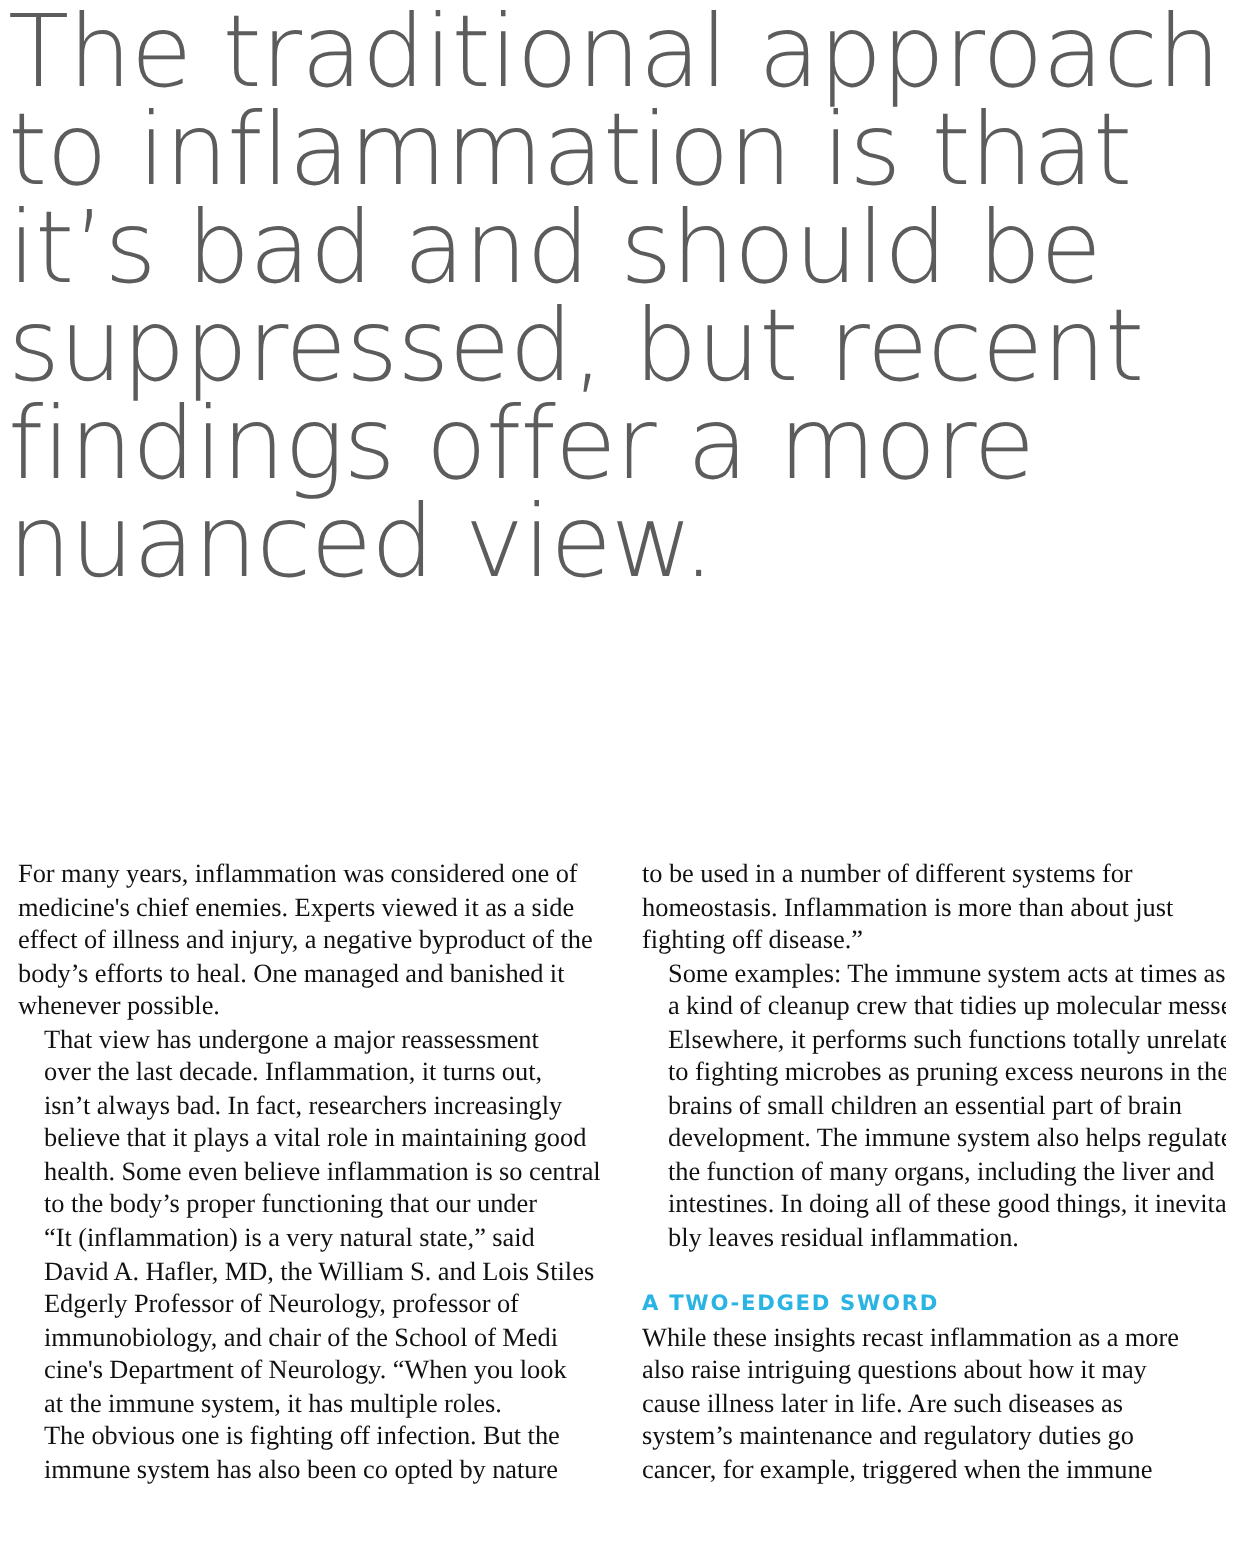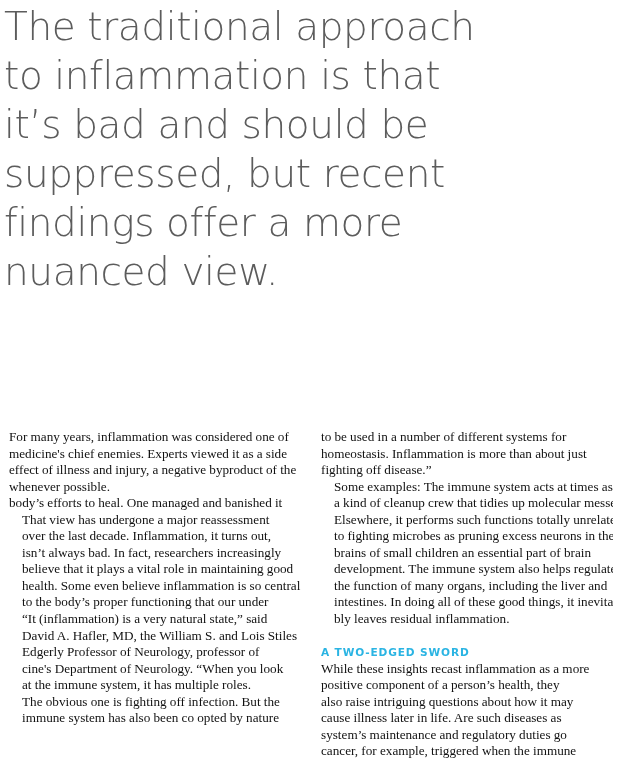--- a/index.html
+++ b/index.html
@@ -23,21 +23,21 @@
   }
 
   
   #headline {
     position: absolute;
     left: 4px;
     top: 2px;
     width: 560px;
     font-family: "DejaVu Sans", "Liberation Sans", sans-serif;
     font-weight: 300;
-    font-size: 39px;
+    font-size: 50px;
     line-height: 49px;
     letter-spacing: -0.4px;
     color: #5c5c5c;
     white-space: nowrap;
   }
   #headline .hl-line {
     display: block;
     height: 49px;
   }
 
@@ -107,37 +107,38 @@
   </div>
 
   <div id="body-area">
 
     <div class="column" id="col-left">
 
       <p class="para">
         <span class="ln">For many years, inflammation was considered one of</span>
         <span class="ln">medicine's chief enemies. Experts viewed it as a side</span>
         <span class="ln">effect of illness and injury, a negative byproduct of the</span>
+        <span class="ln">body’s efforts to heal. One managed and banished it</span>
         <span class="ln">whenever possible.</span>
-        <span class="ln">body’s efforts to heal. One managed and banished it</span>
       </p>
 
       <p class="para indent">
         <span class="ln">That view has undergone a major reassessment</span>
         <span class="ln">over the last decade. Inflammation, it turns out,</span>
         <span class="ln">isn’t always bad. In fact, researchers increasingly</span>
         <span class="ln">believe that it plays a vital role in maintaining good</span>
         <span class="ln">health. Some even believe inflammation is so central</span>
         <span class="ln">to the body’s proper functioning that our under</span>
       </p>
 
       <p class="para indent">
         <span class="ln">“It (inflammation) is a very natural state,” said</span>
         <span class="ln">David A. Hafler, MD, the William S. and Lois Stiles</span>
         <span class="ln">Edgerly Professor of Neurology, professor of</span>
+        <span class="ln">immunobiology, and chair of the School of Medi</span>
         <span class="ln">cine's Department of Neurology. “When you look</span>
         <span class="ln">at the immune system, it has multiple roles.</span>
         <span class="ln">The obvious one is fighting off infection. But the</span>
         <span class="ln">immune system has also been co  opted by nature</span>
       </p>
 
     </div>
 
     <div class="column" id="col-right">
 
@@ -158,21 +159,20 @@
         <span class="ln">intestines. In doing all of these good things, it inevita</span>
         <span class="ln">bly leaves residual inflammation.</span>
       </p>
 
       <span class="spacer-line"></span>
 
       <p class="subhead">A TWO-EDGED SWORD</p>
 
       <p class="para">
         <span class="ln">While these insights recast inflammation as a more</span>
-        <span class="ln">positive component of a person’s health, they</span>
         <span class="ln">also raise intriguing questions about how it may</span>
         <span class="ln">cause illness later in life. Are such diseases as</span>
         <span class="ln">system’s maintenance and regulatory duties go</span>
         <span class="ln">cancer, for example, triggered when the immune</span>
       </p>
 
     </div>
 
   </div>
 

